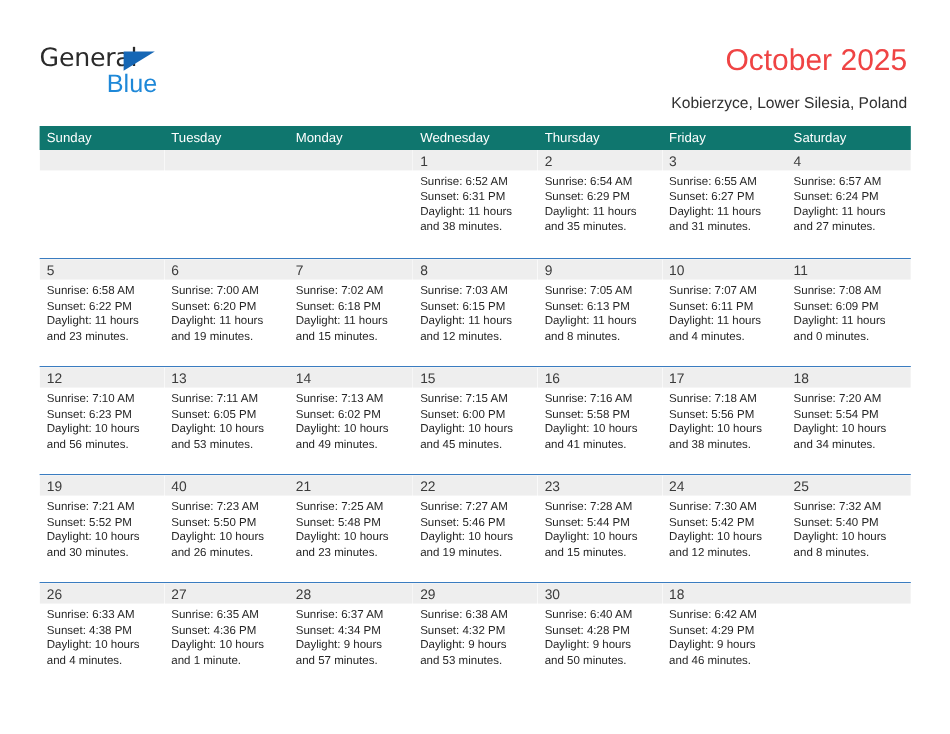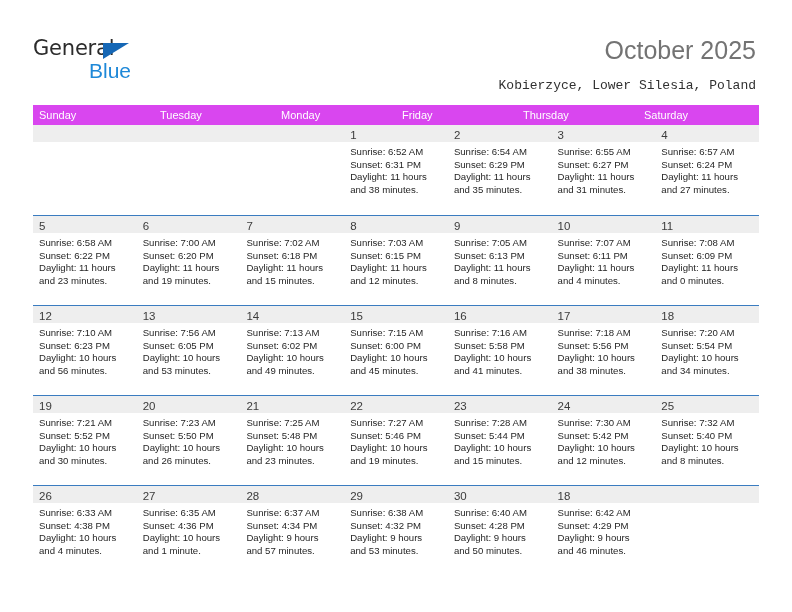--- a/index.html
+++ b/index.html
@@ -61,47 +61,46 @@
     font-size: 21px;
     color: #1e88d8;
     line-height: 24px;
     font-family: Liberation Sans, sans-serif;
   }
   .title {
     position: absolute;
     right: 36px;
     top: 36px;
     font-size: 25px;
-    color: #737373;
+    color: #ef4444;
     text-align: center;
     white-space: nowrap;
     font-weight: normal;
   }
   .subtitle {
     position: absolute;
     right: 36px;
     top: 78px;
     font-size: 13px;
     color: #303030;
     text-align: right;
     white-space: nowrap;
-    font-family: Liberation Mono, monospace;
   }
 
   
   .calendar {
     position: absolute;
     left: 33px;
     top: 105px;
     width: 726px;
   }
   .weekdays {
     display: flex;
     width: 100%;
-    background: #d946ef;
+    background: #0f766e;
     height: 20px;
   }
   .weekday {
     flex: 1 1 0;
     color: #ffffff;
     font-size: 11px;
     line-height: 20px;
     padding-left: 6px;
     white-space: nowrap;
     overflow: hidden;
@@ -154,22 +153,23 @@
     </div>
     <div class="title">October 2025</div>
     <div class="subtitle">Kobierzyce, Lower Silesia, Poland</div>
   </div>
 
   <div class="calendar">
     <div class="weekdays">
         <div class="weekday">Sunday</div>
         <div class="weekday">Tuesday</div>
         <div class="weekday">Monday</div>
+        <div class="weekday">Wednesday</div>
+        <div class="weekday">Thursday</div>
         <div class="weekday">Friday</div>
-        <div class="weekday">Thursday</div>
         <div class="weekday">Saturday</div>
       </div>
     <div id="weeks-container">
         <div class="week first">
           <div class="day empty">
             <div class="day-num-band"></div>
           </div>
           <div class="day empty">
             <div class="day-num-band"></div>
           </div>
@@ -284,21 +284,21 @@
             <div class="day-body">
               <div class="day-line">Sunrise: 7:10 AM</div>
               <div class="day-line">Sunset: 6:23 PM</div>
               <div class="day-line">Daylight: 10 hours</div>
               <div class="day-line">and 56 minutes.</div>
             </div>
           </div>
           <div class="day">
             <div class="day-num-band"><span class="day-num">13</span></div>
             <div class="day-body">
-              <div class="day-line">Sunrise: 7:56 AM</div>
+              <div class="day-line">Sunrise: 7:11 AM</div>
               <div class="day-line">Sunset: 6:05 PM</div>
               <div class="day-line">Daylight: 10 hours</div>
               <div class="day-line">and 53 minutes.</div>
             </div>
           </div>
           <div class="day">
             <div class="day-num-band"><span class="day-num">14</span></div>
             <div class="day-body">
               <div class="day-line">Sunrise: 7:13 AM</div>
               <div class="day-line">Sunset: 6:02 PM</div>
@@ -347,21 +347,21 @@
           <div class="day">
             <div class="day-num-band"><span class="day-num">19</span></div>
             <div class="day-body">
               <div class="day-line">Sunrise: 7:21 AM</div>
               <div class="day-line">Sunset: 5:52 PM</div>
               <div class="day-line">Daylight: 10 hours</div>
               <div class="day-line">and 30 minutes.</div>
             </div>
           </div>
           <div class="day">
-            <div class="day-num-band"><span class="day-num">20</span></div>
+            <div class="day-num-band"><span class="day-num">40</span></div>
             <div class="day-body">
               <div class="day-line">Sunrise: 7:23 AM</div>
               <div class="day-line">Sunset: 5:50 PM</div>
               <div class="day-line">Daylight: 10 hours</div>
               <div class="day-line">and 26 minutes.</div>
             </div>
           </div>
           <div class="day">
             <div class="day-num-band"><span class="day-num">21</span></div>
             <div class="day-body">

